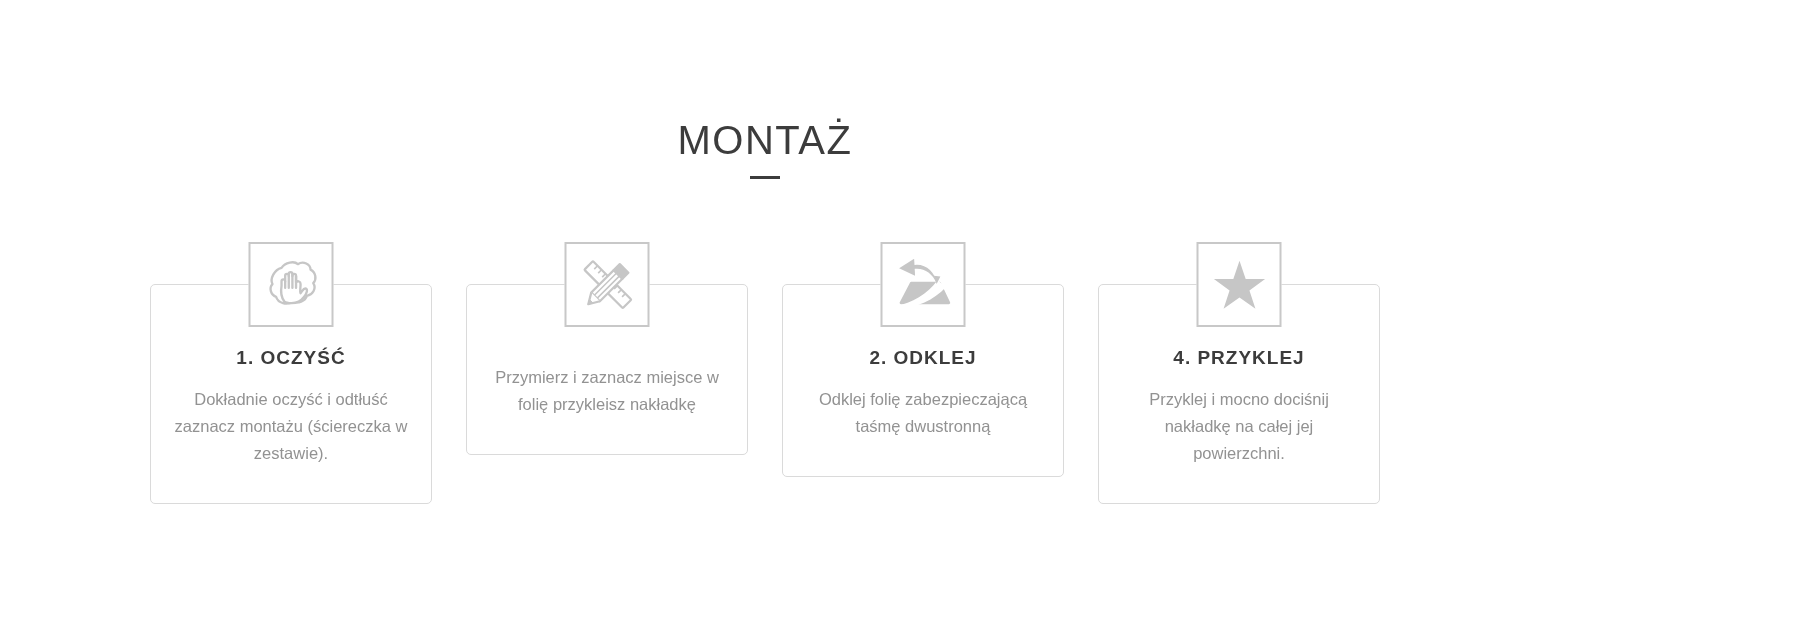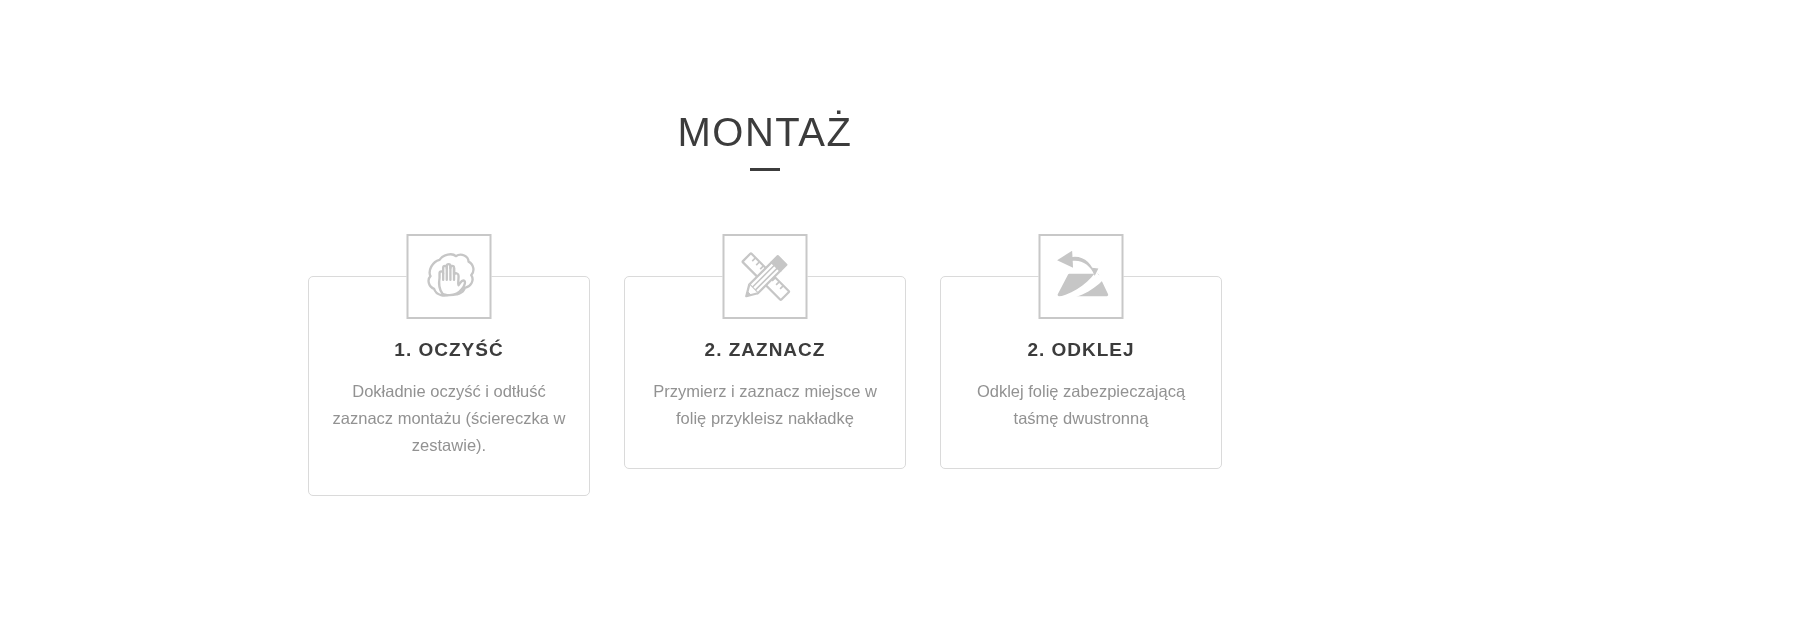--- a/index.html
+++ b/index.html
@@ -9,21 +9,21 @@
     --icon-box-border:#c8c8c8;
     --icon-gray:#c6c6c6;
     --background:#ffffff;
   }
   *{margin:0;padding:0;box-sizing:border-box;}
   html,body{background:var(--background);}
   body{
     width:1801px;height:641px;overflow:hidden;position:relative;
     font-family:"Liberation Sans", sans-serif;
   }
-  .viewport{width:1530px;padding-top:112px;}
+  .viewport{width:1530px;padding-top:112px;margin-top:8px;}
   .section-title{
     text-align:center;
     font-size:40px;
     font-weight:300;
     letter-spacing:1.5px;
     color:var(--heading);
     line-height:40px;
   }
   .title-divider{
     width:30px;height:3px;background:var(--heading);
@@ -107,35 +107,45 @@
           </g>
           <g transform="rotate(-45 32 32)" stroke-linejoin="round">
             <rect x="14" y="25.5" width="34" height="13" fill="#ffffff" stroke="var(--icon-gray)" stroke-width="2.4"></rect>
             <path d="M14,29.8 L48,29.8 M14,34.2 L48,34.2" stroke="var(--icon-gray)" stroke-width="1.6" fill="none"></path>
             <path d="M14,25.5 L3,32 L14,38.5" fill="#ffffff" stroke="var(--icon-gray)" stroke-width="2.4"></path>
             <path d="M3,32 L7.5,29.3 L7.5,34.7 Z" fill="var(--icon-gray)" stroke="var(--icon-gray)" stroke-width="1"></path>
             <rect x="48" y="25.5" width="9" height="13" fill="var(--icon-gray)" stroke="var(--icon-gray)" stroke-width="2.4"></rect>
           </g>
         </svg>
       </div>
-      <div class="step-title">2. ZAZNACZ</div>
       <div class="step-desc">Przymierz i zaznacz miejsce w
 folię przykleisz nakładkę</div>
     </div>
 
     <div class="step-card">
       <div class="icon-box">
         <svg width="60" height="60" viewBox="0 0 64 64">
           <path d="M8,51 L19,30 L49,30 L59,51 Z" fill="var(--icon-gray)" stroke="var(--icon-gray)" stroke-width="3" stroke-linejoin="round"></path>
           <path d="M2,55 C20,51 36,42 47,27 L56,34 C43,48 25,56 4,58 Z" fill="#ffffff"></path>
           <path d="M20,11 C33,8 44,17 46,30 C41,19 32,13 21,15 Z" fill="var(--icon-gray)"></path>
           <path d="M22,4 L6,14 L23,22 Z" fill="var(--icon-gray)"></path>
           <path d="M43,22 L50,23 L46,31 Z" fill="var(--icon-gray)"></path>
         </svg>
       </div>
       <div class="step-title">2. ODKLEJ</div>
       <div class="step-desc">Odklej folię zabezpieczającą
 taśmę dwustronną</div>
     </div>
 
+    <div class="step-card">
+      <div class="icon-box">
+        <svg width="60" height="60" viewBox="0 0 64 64">
+          <polygon points="32,6 38.6,25.6 59.3,25.6 42.6,37.8 49,57.4 32,45.2 15,57.4 21.4,37.8 4.7,25.6 25.4,25.6" fill="var(--icon-gray)"></polygon>
+        </svg>
+      </div>
+      <div class="step-title">4. PRZYKLEJ</div>
+      <div class="step-desc">Przyklej i mocno dociśnij
+nakładkę na całej jej
+powierzchni.</div>
+    </div>
 
   </div>
 </div>
 
 </body></html>

